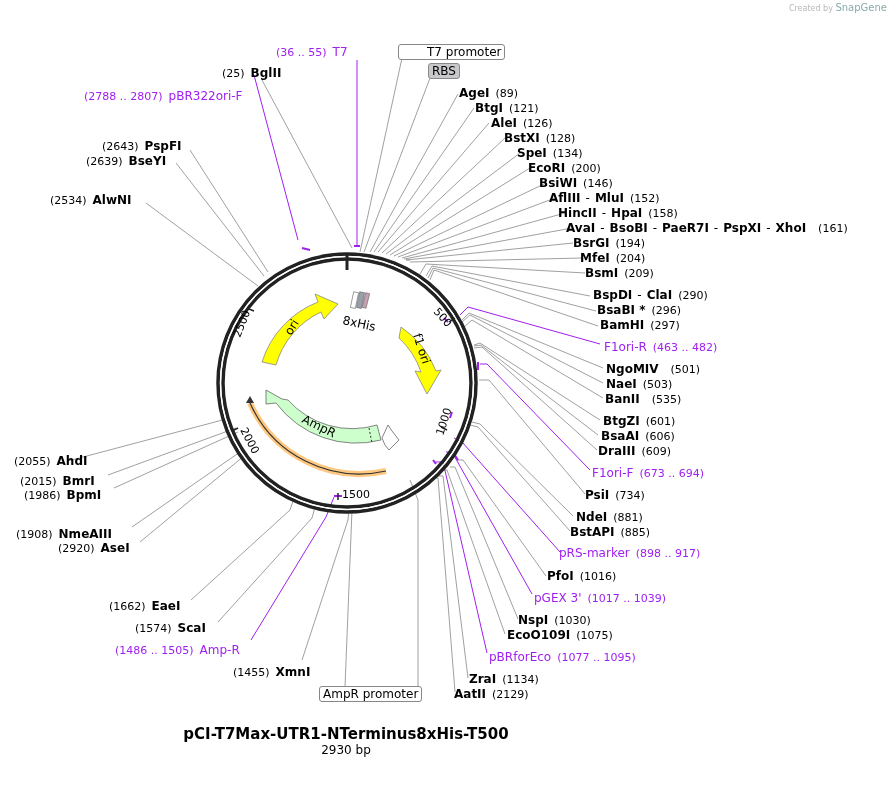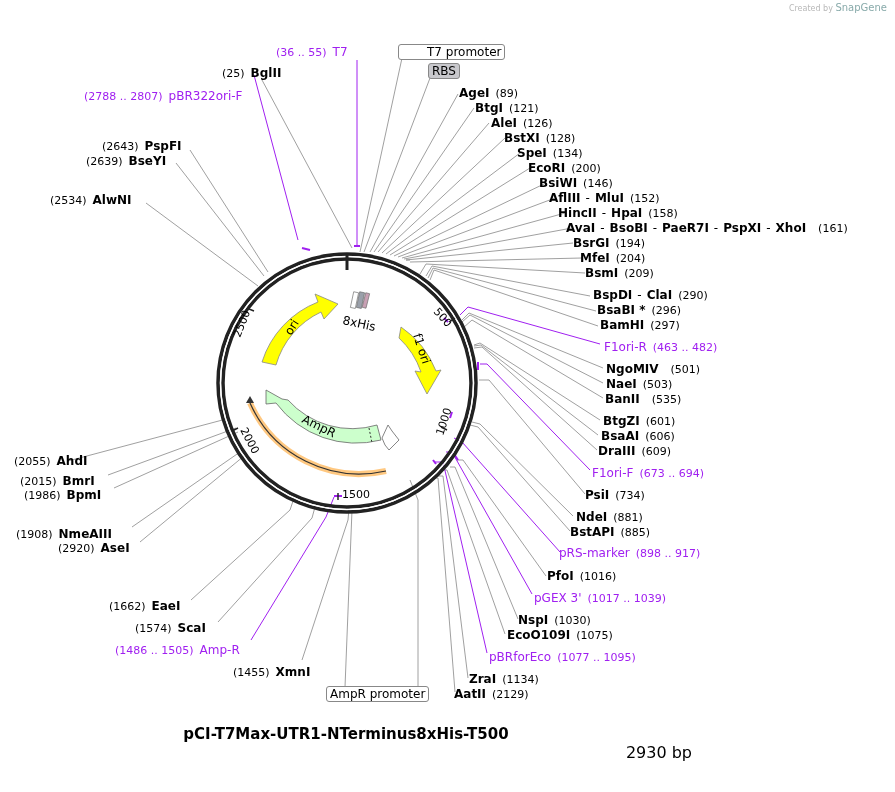--- a/index.html
+++ b/index.html
@@ -7,21 +7,21 @@
   #map{position:absolute;left:0;top:0;}
   .lbl{position:absolute;white-space:nowrap;font-size:12px;line-height:14px;color:#000;}
   .enz{font-weight:bold;font-size:12px;}
   .pos{font-size:11px;margin:0 6px;}
   .primer{color:#a020f0;font-size:12px;}
   .primer .pos{font-size:11px;color:#a020f0;}
   .sep{font-weight:normal;margin:0 5px;}
   .boxlbl{position:absolute;font-size:12px;line-height:14px;border:1px solid #888;border-radius:3px;padding:0 3px;background:#fff;}
   .boxlbl.grey{background:#c8c8cc;}
   .title{position:absolute;left:0;width:692px;text-align:center;top:725px;font-weight:bold;font-size:15px;}
-  .bp{position:absolute;left:0;width:692px;text-align:right;top:743px;font-size:16px;}
+  .bp{position:absolute;left:0;width:692px;text-align:center;top:743px;font-size:12px;}
   .credit{position:absolute;right:8px;top:2px;font-size:8px;color:#b8b8b8;}
   .credit b{color:#8aa;font-size:10px;font-weight:normal;}
 </style>
 </head>
 <body>
 
 <svg id="map" width="895" height="792">
 
   <g stroke="#888" stroke-width="0.8" fill="none">
 
@@ -145,21 +145,21 @@
     <text transform="translate(413,335) rotate(72)">f1 ori</text>
     <text transform="translate(301,422) rotate(26)">AmpR</text>
     <text transform="translate(342,324) rotate(12)">8xHis</text>
   </g>
 </svg>
 
 <div class="credit"><span>Created by</span> <b>SnapGene</b></div>
 
 <div class="boxlbl" style="left:398px;top:44px;padding-left:28px;">T7 promoter</div>
 <div class="boxlbl grey" style="left:428px;top:63px;">RBS</div>
-<div class="boxlbl" style="left:326px;top:686px;">AmpR promoter</div>
+<div class="boxlbl" style="left:319px;top:686px;">AmpR promoter</div>
 
 <div class="lbl primer" style="left:276px;top:45px;"><span class="pos" style="margin-left:0">(36 .. 55)</span><span>T7</span></div>
 <div class="lbl primer" style="left:84px;top:89px;"><span class="pos" style="margin-left:0">(2788 .. 2807)</span><span>pBR322ori-F</span></div>
 <div class="lbl primer" style="left:604px;top:340px;"><span>F1ori-R</span><span class="pos">(463 .. 482)</span></div>
 <div class="lbl primer" style="left:592px;top:466px;"><span>F1ori-F</span><span class="pos">(673 .. 694)</span></div>
 <div class="lbl primer" style="left:559px;top:546px;"><span>pRS-marker</span><span class="pos">(898 .. 917)</span></div>
 <div class="lbl primer" style="left:534px;top:591px;"><span>pGEX 3'</span><span class="pos">(1017 .. 1039)</span></div>
 <div class="lbl primer" style="left:489px;top:650px;"><span>pBRforEco</span><span class="pos">(1077 .. 1095)</span></div>
 <div class="lbl primer" style="left:115px;top:643px;"><span class="pos" style="margin-left:0">(1486 .. 1505)</span><span>Amp-R</span></div>
 

